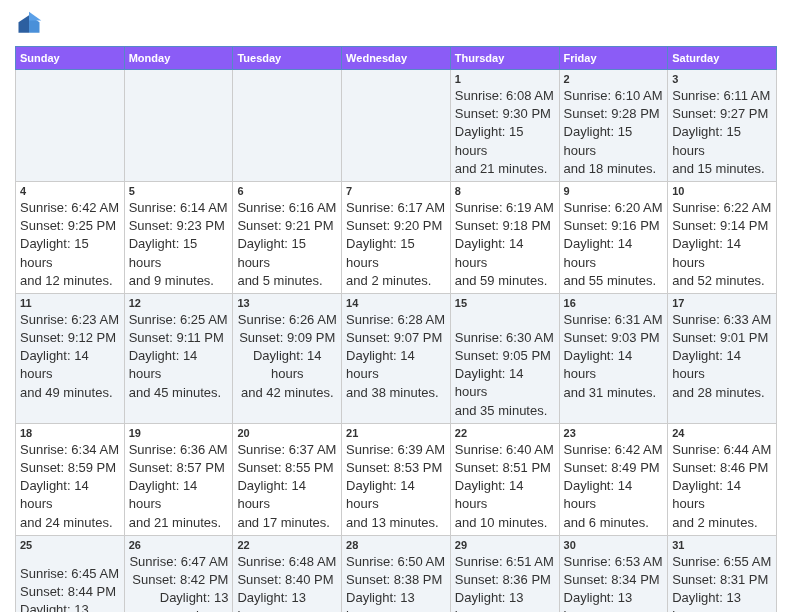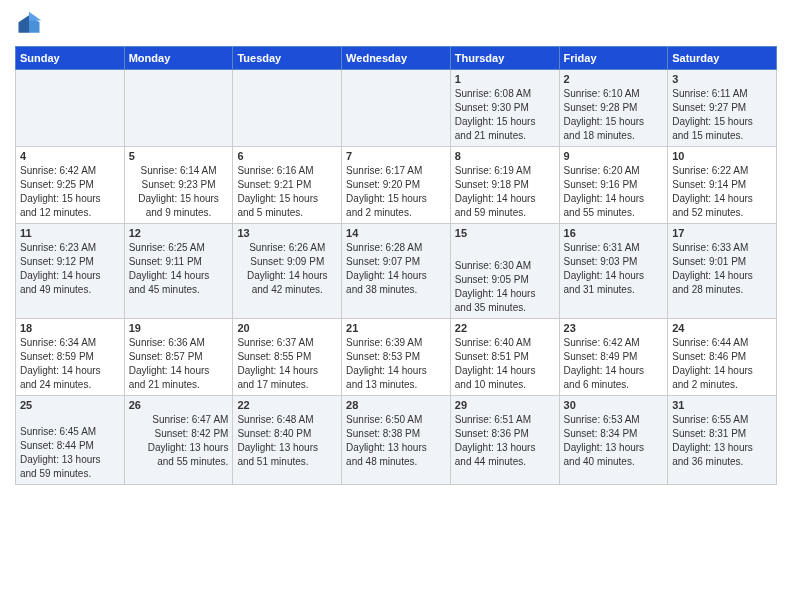--- a/index.html
+++ b/index.html
@@ -50,21 +50,21 @@
     .location {
       font-size: 13px;
       color: #555;
     }
     table {
       width: 100%;
       border-collapse: collapse;
       table-layout: fixed;
     }
     thead tr th {
-      background-color: #1d4ed8;
+      background-color: #8b5cf6;
       color: #fff;
       font-size: 11px;
       font-weight: bold;
       padding: 5px 4px;
       text-align: left;
       border: 1px solid #5588c8;
     }
     tbody tr td {
       border: 1px solid #ccc;
       vertical-align: top;
@@ -80,21 +80,21 @@
       background-color: #fff;
     }
     .day-num {
       font-size: 11px;
       font-weight: bold;
       color: #333;
       display: block;
       margin-bottom: 2px;
     }
     .day-detail {
-      font-size: 10px;
+      font-size: 13px;
       line-height: 1.4;
       color: #333;
     }
   </style>
 </head>
 <body>
 
 <div class="page">
   <div class="header">
     <div class="logo">
@@ -158,21 +158,21 @@
         <tr>
           <td>
             <span class="day-num">4</span>
             <div class="day-detail" style="white-space: pre-line;">Sunrise: 6:42 AM
 Sunset: 9:25 PM
 Daylight: 15 hours
 and 12 minutes.</div>
           </td>
           <td>
             <span class="day-num">5</span>
-            <div class="day-detail" style="white-space: pre-line; text-align: center;">Sunrise: 6:14 AM
+            <div class="day-detail" style="white-space: pre-line;">Sunrise: 6:14 AM
 Sunset: 9:23 PM
 Daylight: 15 hours
 and 9 minutes.</div>
           </td>
           <td>
             <span class="day-num">6</span>
             <div class="day-detail" style="white-space: pre-line;">Sunrise: 6:16 AM
 Sunset: 9:21 PM
 Daylight: 15 hours
 and 5 minutes.</div>

